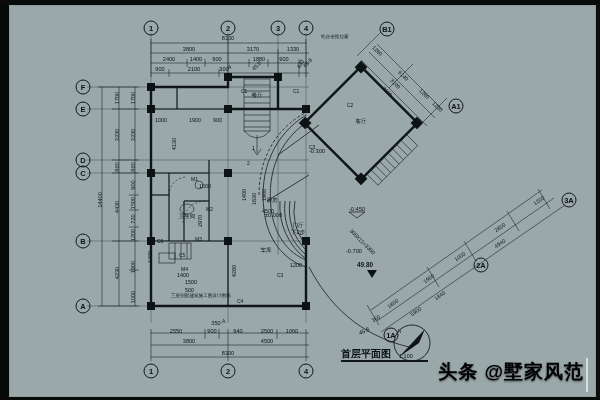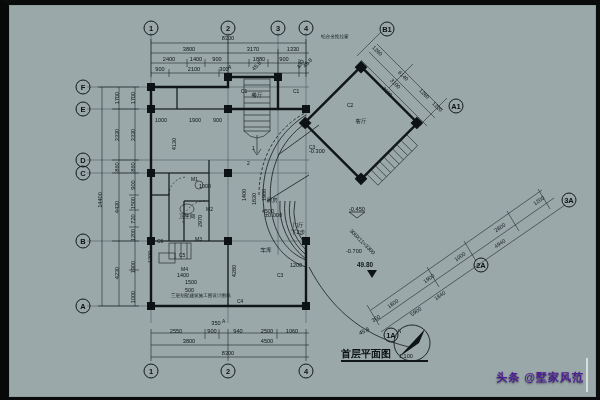--- a/index.html
+++ b/index.html
@@ -23,21 +23,21 @@
     overflow:hidden;
   }
   #sheet:before{
     content:"";position:absolute;inset:0;
     box-shadow:inset 0 0 0 1px #8e9c9e, inset 1px 1px 0 0 #aab6b7;
     pointer-events:none;
   }
   .drw{position:absolute;left:0;top:0;width:587px;height:392px;}
   .wm{
     position:absolute;right:12px;bottom:12px;
-    color:#4c1d95;font-weight:bold;font-size:11px;
+    color:#000000;font-weight:bold;font-size:19px;
     letter-spacing:1px;
     text-shadow:0 1px 2px rgba(0,0,0,.55);
     white-space:nowrap;
   }
   .wmbar{
     position:absolute;right:8px;bottom:5px;width:180px;height:34px;
     border-right:2px solid rgba(235,240,240,.75);
     pointer-events:none;
   }
   text{font-family:"Liberation Sans","DejaVu Sans",sans-serif;}

